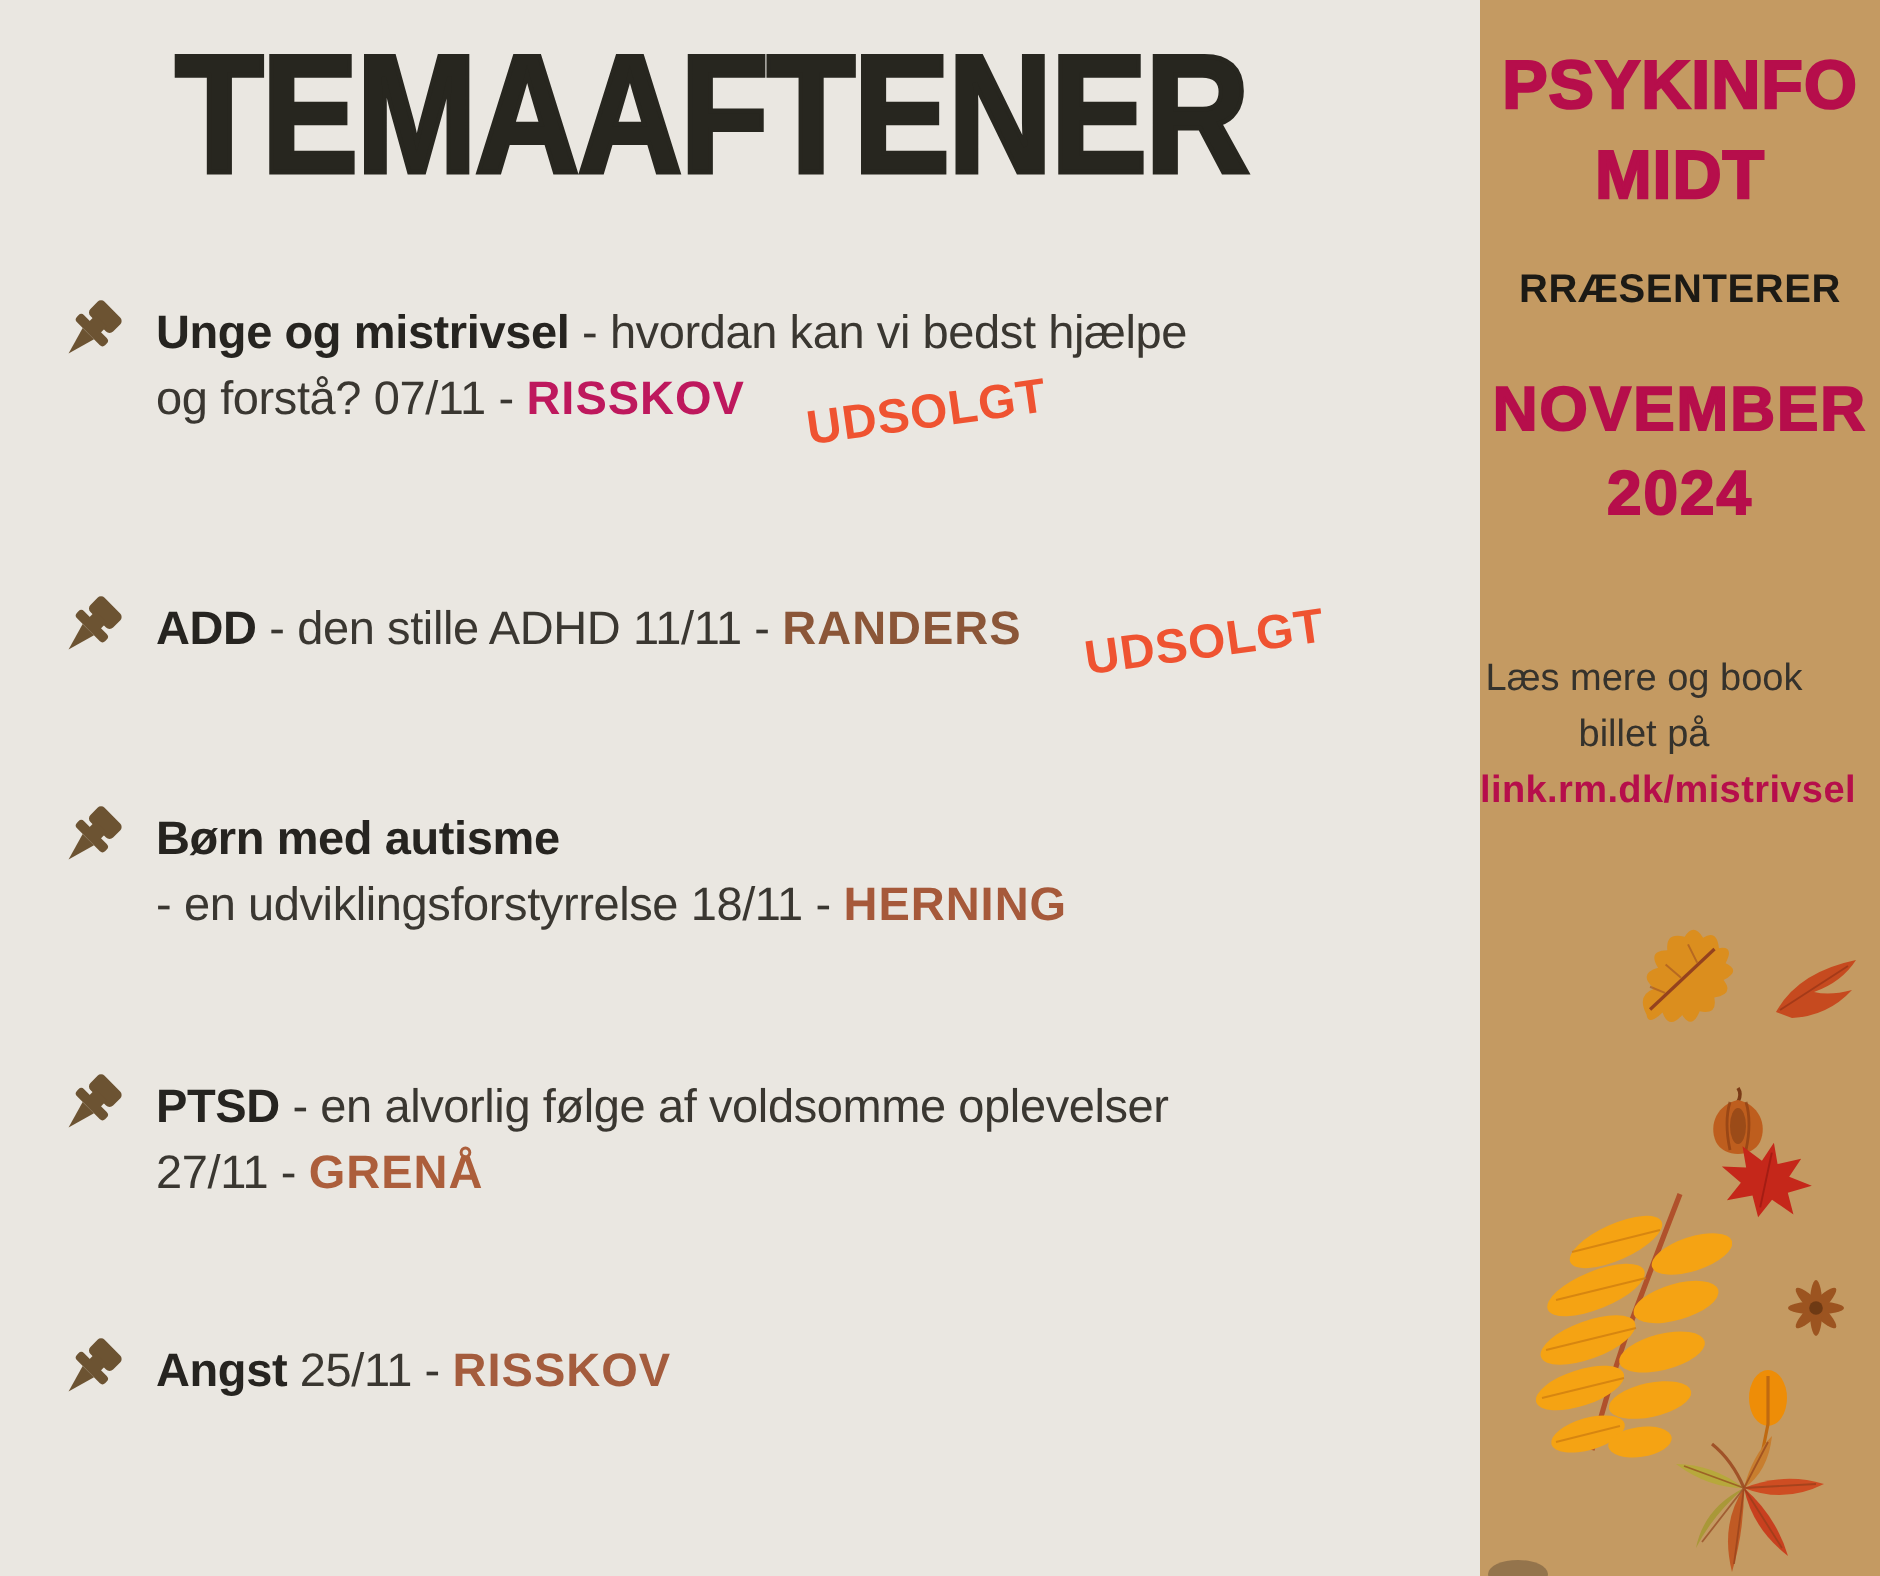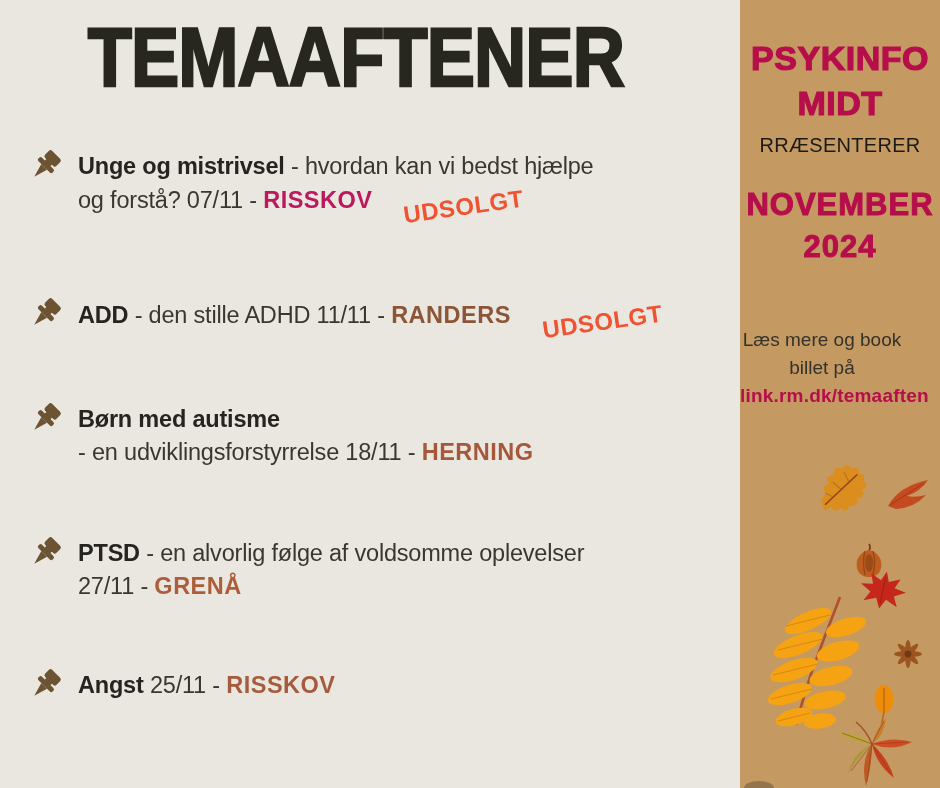--- a/index.html
+++ b/index.html
@@ -18,23 +18,23 @@
   .event { position:absolute; left:28px; width:680px; display:flex; align-items:flex-start; }
   .pin { width:38px; height:38px; flex:0 0 38px; margin-top:-2px; }
   .etext { margin-left:12px; font-size:23.5px; line-height:33px; color:#3a3731; letter-spacing:-0.2px; }
   .b { font-weight:bold; color:#262420; }
   .city { font-weight:bold; letter-spacing:0.5px; }
   .soldout { display:inline-block; font-weight:bold; font-size:24px; letter-spacing:0.5px;
              transform:rotate(-8deg) translateY(7px); margin-left:30px; }
 
   
   .sidebar { position:absolute; left:740px; top:0; width:200px; height:788px; text-align:center; }
-  .brand { position:absolute; top:36px; width:200px; font-size:34px; font-weight:bold;
+  .brand { position:absolute; top:21px; width:200px; font-size:34px; font-weight:bold;
            line-height:45px; letter-spacing:0.5px; -webkit-text-stroke:1.2px currentColor; }
-  .presents { position:absolute; top:134px; width:200px; font-size:20px; font-weight:normal;
+  .presents { position:absolute; top:134px; width:200px; font-size:20px; font-weight:bold;
               color:#1c1a15; letter-spacing:0.3px; }
   .month { position:absolute; top:184px; width:200px; font-size:31px; font-weight:bold;
            line-height:42px; letter-spacing:1px; -webkit-text-stroke:1px currentColor; }
   .info { position:absolute; top:326px; width:164px; font-size:19px; line-height:27.5px;
           color:#35322c; }
   .sb-link { display:block; margin-top:1px; font-weight:bold; letter-spacing:0.2px;
              text-decoration:none; cursor:pointer; }
 
   .leaf { position:absolute; }
 </style>
@@ -143,21 +143,21 @@
     <div class="presents">RRÆSENTERER</div>
 
     <div class="month" style="color: rgb(182, 14, 75);">
       <span>NOVEMBER</span><br>
       <span>2024</span>
     </div>
 
     <div class="info">
       <span>Læs mere og book</span><br>
       <span>billet på</span>
-      <span class="sb-link" style="color: rgb(182, 14, 75);">link.rm.dk/temaaften</span>
+      <span class="sb-link" style="color: rgb(182, 14, 75);">link.rm.dk/mistrivsel</span>
     </div>
 
     <span class="leaf" style="left:72px; top:462px;">
       <svg width="62" height="60" viewBox="0 0 62 60">
           <g transform="rotate(-38 31 30)">
         <path d="M6 30 Q8 19 17 22 Q15 11 25 15 Q26 5 34 11 Q39 3 45 11 Q53 8 52 17 Q60 18 55 26 Q62 30 53 34 Q57 42 47 40 Q47 49 38 44 Q34 52 28 45 Q19 50 20 41 Q10 43 13 34 Q3 35 6 30 Z" fill="#DB8E1E"></path>
         <path d="M9 29 L53 25" stroke="#94421E" stroke-width="1.6" fill="none"></path>
         <path d="M20 27 L16 20 M31 26 L29 16 M42 25 L44 15" stroke="#A85A22" stroke-width="1" fill="none" opacity="0.7"></path>
       </g>
         </svg>

